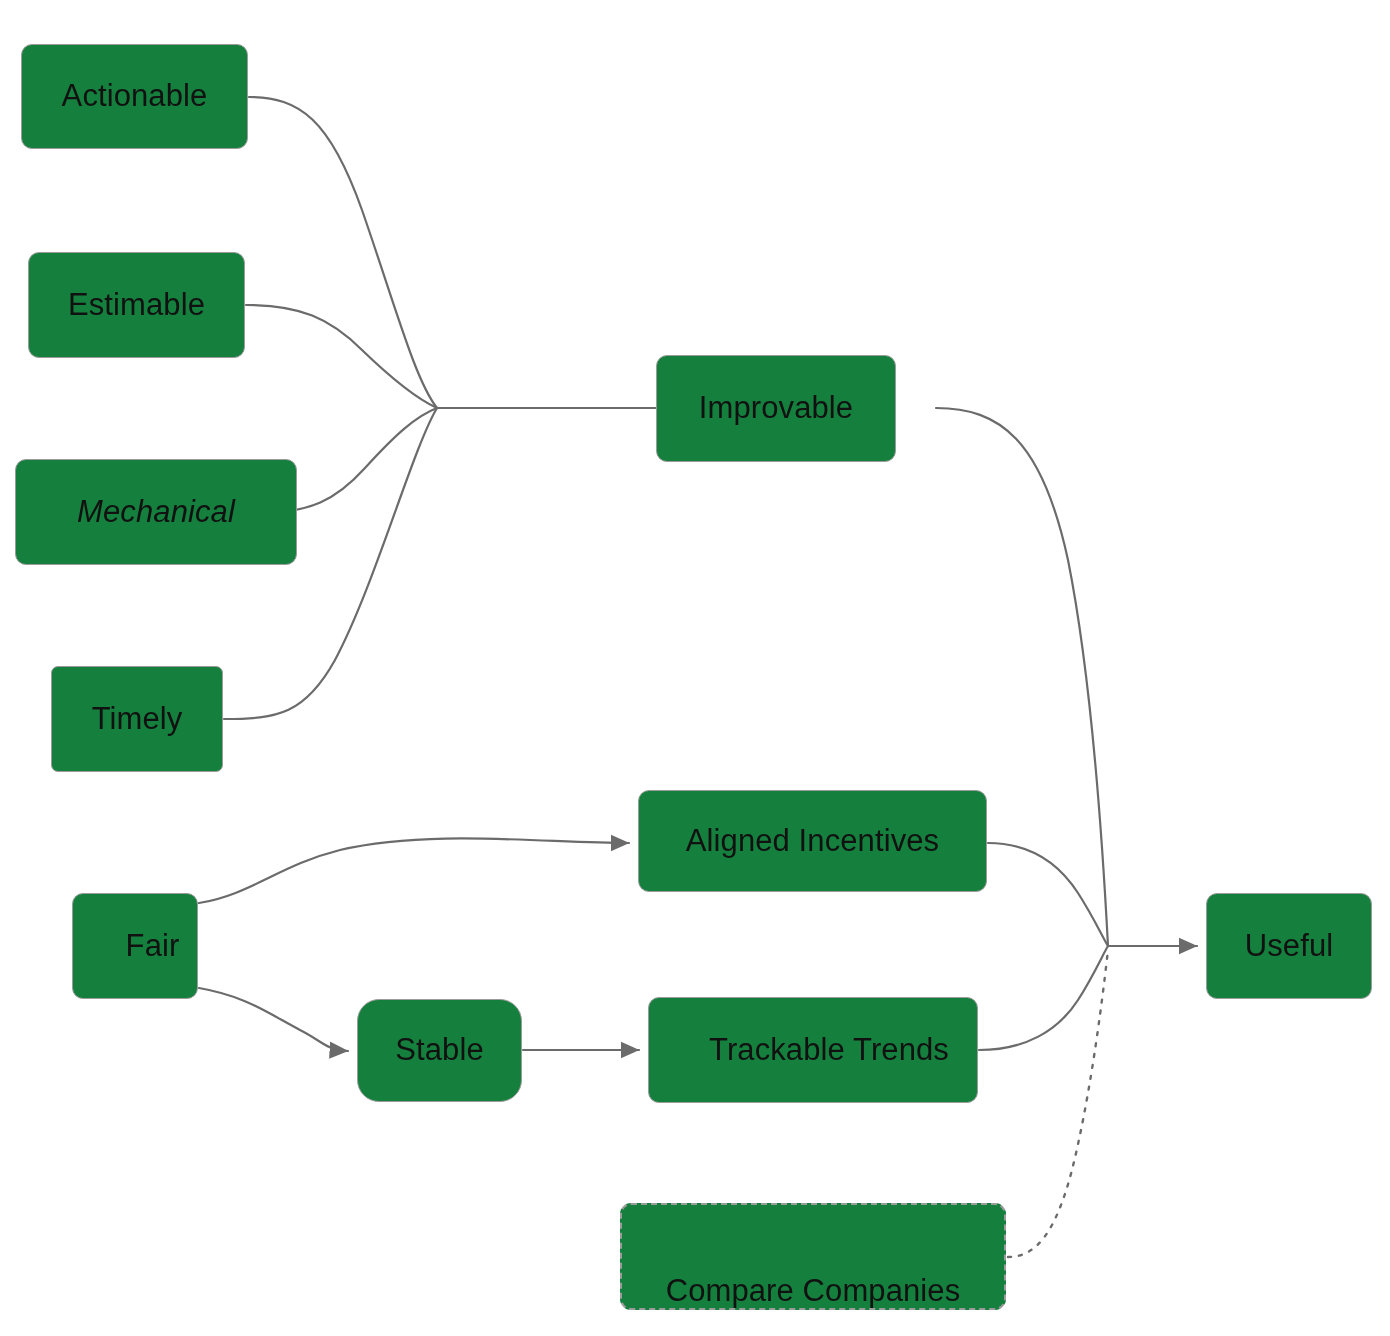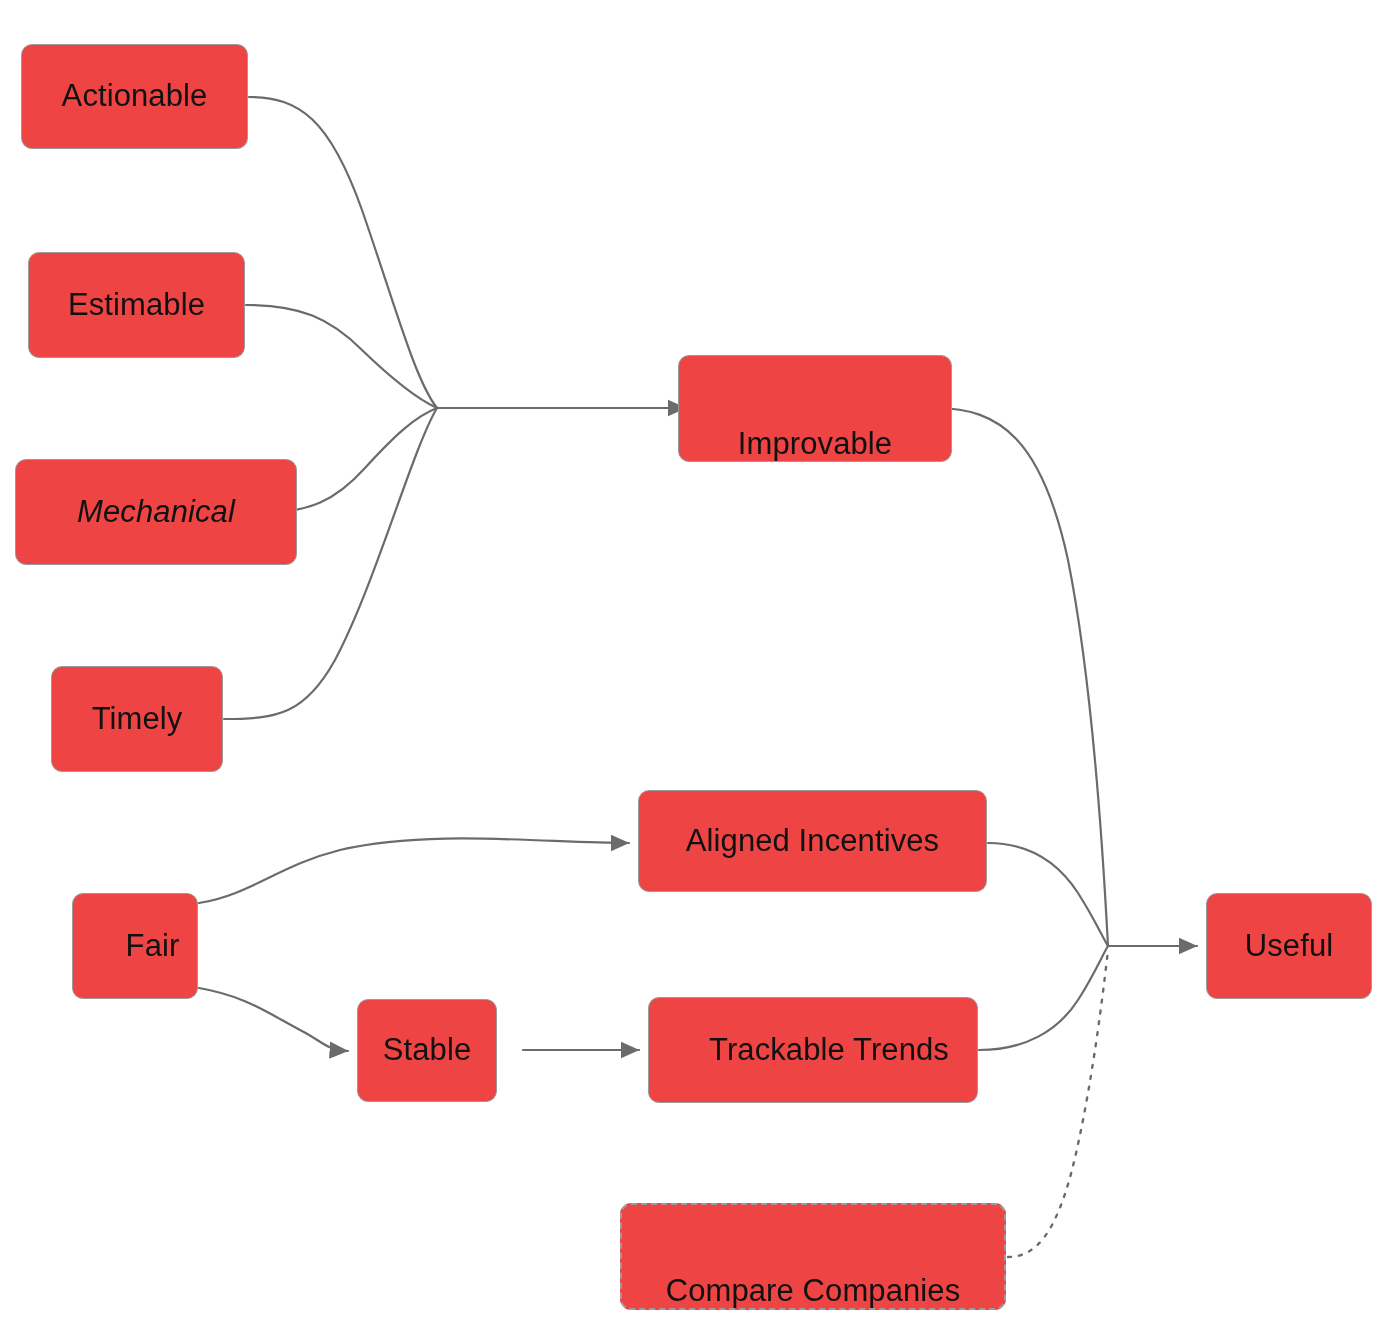--- a/index.html
+++ b/index.html
@@ -21,21 +21,21 @@
     position: absolute;
     left: 0;
     top: 0;
     width: 1390px;
     height: 1336px;
     pointer-events: none;
   }
   .node {
     position: absolute;
     box-sizing: border-box;
-    background: #ef4444;
+    background: #15803d;
     border: 1.6px solid #9b9b9b;
     border-radius: 11px;
     display: flex;
     align-items: center;
     justify-content: center;
     color: #111111;
     font-size: 31px;
     font-weight: 400;
     line-height: 1.1;
     letter-spacing: 0.1px;
@@ -99,37 +99,37 @@
   </div>
 
   <div class="node" style="left:28px; top:252px; width:217px; height:106px;">
     <span class="node-label">Estimable</span>
   </div>
 
   <div class="node" style="left:15px; top:459px; width:282px; height:106px;font-style:italic;">
     <span class="node-label">Mechanical</span>
   </div>
 
-  <div class="node" style="left:51px; top:666px; width:172px; height:106px;">
+  <div class="node" style="left:51px; top:666px; width:172px; height:106px;border-radius:7px;">
     <span class="node-label">Timely</span>
   </div>
 
-  <div class="node" style="left:678px; top:355px; width:274px; height:107px;align-items:flex-end;">
+  <div class="node" style="left:656px; top:355px; width:240px; height:107px;">
     <span class="node-label">Improvable</span>
   </div>
 
   <div class="node" style="left:72px; top:893px; width:126px; height:106px;padding-left:35px;">
     <span class="node-label">Fair</span>
   </div>
 
   <div class="node" style="left:638px; top:790px; width:349px; height:102px;">
     <span class="node-label">Aligned Incentives</span>
   </div>
 
-  <div class="node" style="left:357px; top:999px; width:140px; height:103px;">
+  <div class="node" style="left:357px; top:999px; width:165px; height:103px;border-radius:22px;">
     <span class="node-label">Stable</span>
   </div>
 
   <div class="node" style="left:648px; top:997px; width:330px; height:106px;padding-left:32px;">
     <span class="node-label">Trackable Trends</span>
   </div>
 
   <div class="node" style="left:1206px; top:893px; width:166px; height:106px;justify-content:center;">
     <span class="node-label">Useful</span>
   </div>

